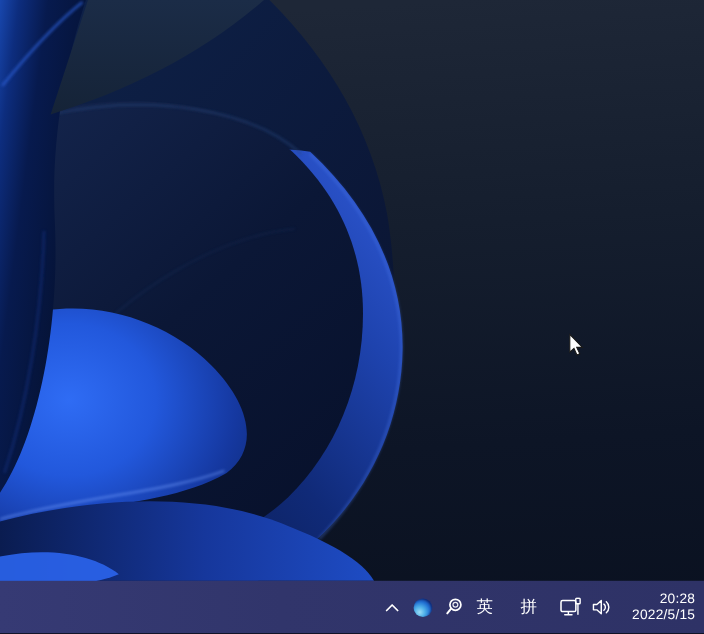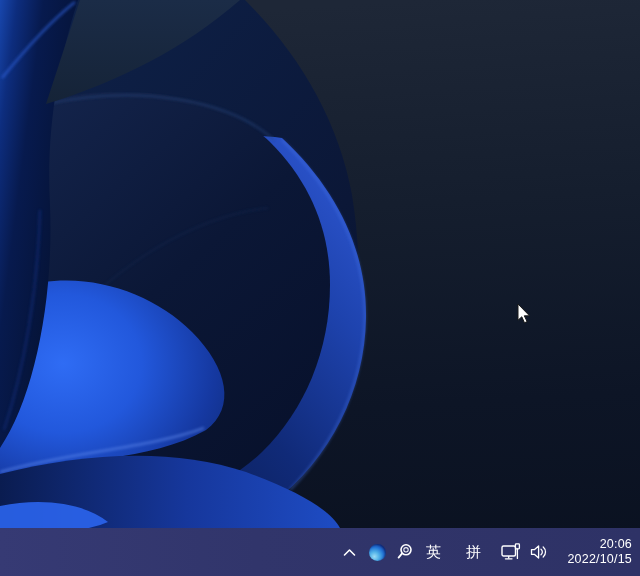--- a/index.html
+++ b/index.html
@@ -176,19 +176,19 @@
 
       <button class="tray-btn">
         <svg width="18" height="16" viewBox="0 0 18 16">
           <path d="M1.5,5.6 L4.6,5.6 L8.6,2 L8.6,14 L4.6,10.4 L1.5,10.4 Z" fill="none" stroke="#ffffff" stroke-width="1.3" stroke-linejoin="round"></path>
           <path d="M11,5.2 A3.6,3.6 0 0 1 11,10.8" fill="none" stroke="#ffffff" stroke-width="1.3" stroke-linecap="round"></path>
           <path d="M13.2,3 A6.6,6.6 0 0 1 13.2,13" fill="none" stroke="#ffffff" stroke-width="1.3" stroke-linecap="round"></path>
         </svg>
       </button>
 
       <div class="clock">
-        <div>20:06</div>
-        <div>2022/10/15</div>
+        <div>20:28</div>
+        <div>2022/5/15</div>
       </div>
 
     </div>
   </div>
 </div>
 
 </body></html>

